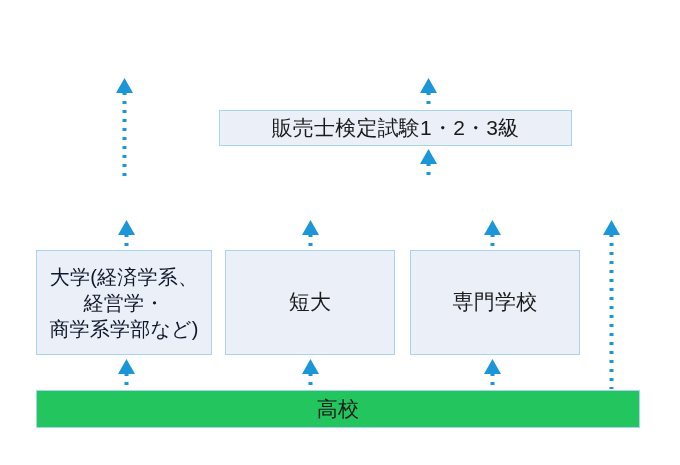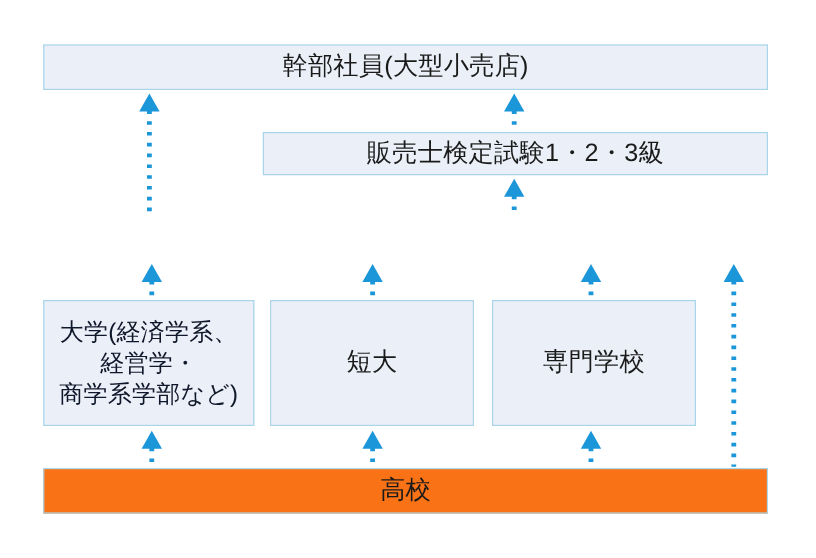--- a/index.html
+++ b/index.html
@@ -102,21 +102,20 @@
         <polygon points="8.5,0 17,15 0,15" fill="#1b96d8"></polygon>
         <line x1="8.5" x2="8.5" y1="14" y2="30" stroke="#1b96d8" stroke-width="4" stroke-dasharray="3 6" stroke-linecap="butt"></line>
       </svg>
     </div>
     <div class="arrow" style="left: 483.5px; top: 359px; width: 17px; height: 30px;">
       <svg width="17" height="30" viewBox="0 0 17 30">
         <polygon points="8.5,0 17,15 0,15" fill="#1b96d8"></polygon>
         <line x1="8.5" x2="8.5" y1="14" y2="30" stroke="#1b96d8" stroke-width="4" stroke-dasharray="3 6" stroke-linecap="butt"></line>
       </svg>
     </div>
-    <div class="node" style="left: 36px; top: 37px; width: 604px; height: 38px; background: rgb(235, 240, 248); border-color: rgb(169, 213, 234); color: rgb(26, 26, 26);">幹部社員(大型小売店)</div>
-    <div class="node" style="left: 219px; top: 110px; width: 421px; height: 36px; background: rgb(235, 240, 248); border-color: rgb(169, 213, 234); color: rgb(26, 26, 26);">販売士検定試験1・2・3級</div>
+    <div class="node" style="left: 219px; top: 110px; width: 353px; height: 36px; background: rgb(235, 240, 248); border-color: rgb(169, 213, 234); color: rgb(26, 26, 26);">販売士検定試験1・2・3級</div>
     <div class="node small" style="left: 36px; top: 250px; width: 176px; height: 105px; background: rgb(235, 240, 248); border-color: rgb(169, 213, 234); color: #0f172a;">大学(経済学系、
 経営学・
 商学系学部など)</div>
     <div class="node" style="left: 225px; top: 250px; width: 170px; height: 105px; background: rgb(235, 240, 248); border-color: rgb(169, 213, 234); color: rgb(26, 26, 26);">短大</div>
     <div class="node" style="left: 410px; top: 250px; width: 170px; height: 105px; background: rgb(235, 240, 248); border-color: rgb(169, 213, 234); color: rgb(26, 26, 26);">専門学校</div>
-    <div class="node" style="left: 36px; top: 390px; width: 604px; height: 38px; background: #f97316; border-color: rgb(169, 213, 234); color: rgb(26, 26, 26);">高校</div>
+    <div class="node" style="left: 36px; top: 390px; width: 604px; height: 38px; background: #22c55e; border-color: rgb(169, 213, 234); color: rgb(26, 26, 26); font-family: Liberation Serif, serif;">高校</div>
   </div>
 
 </body></html>

